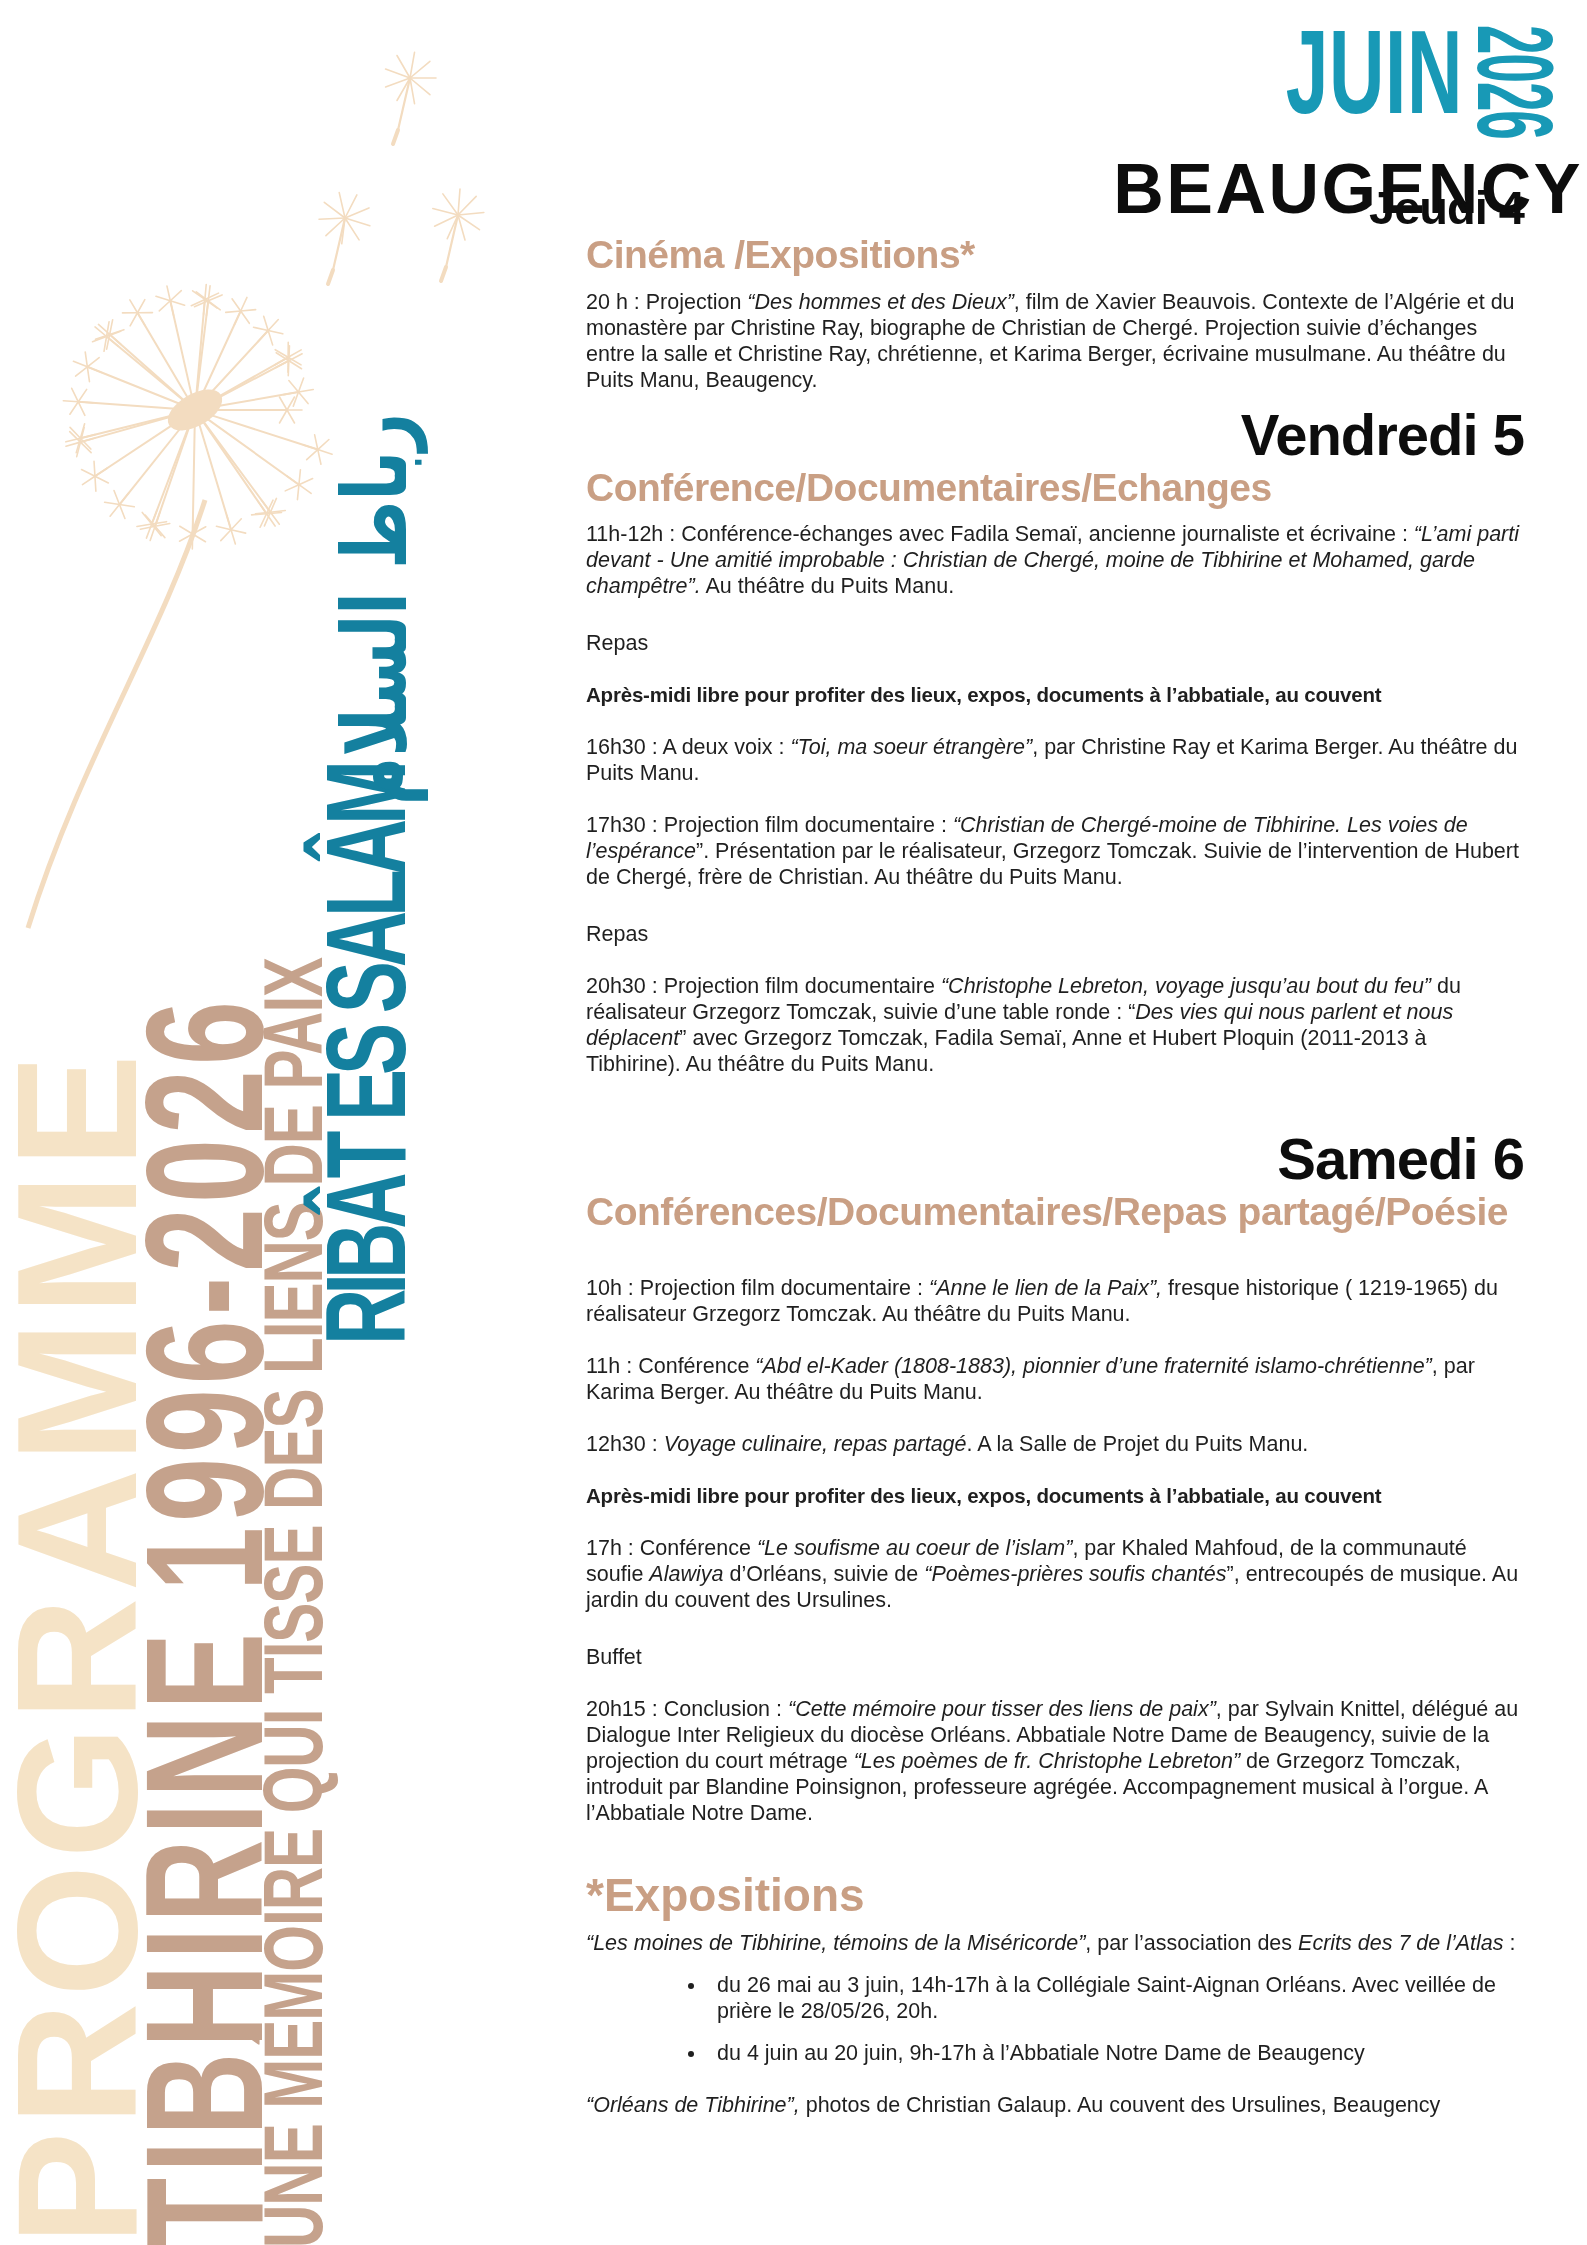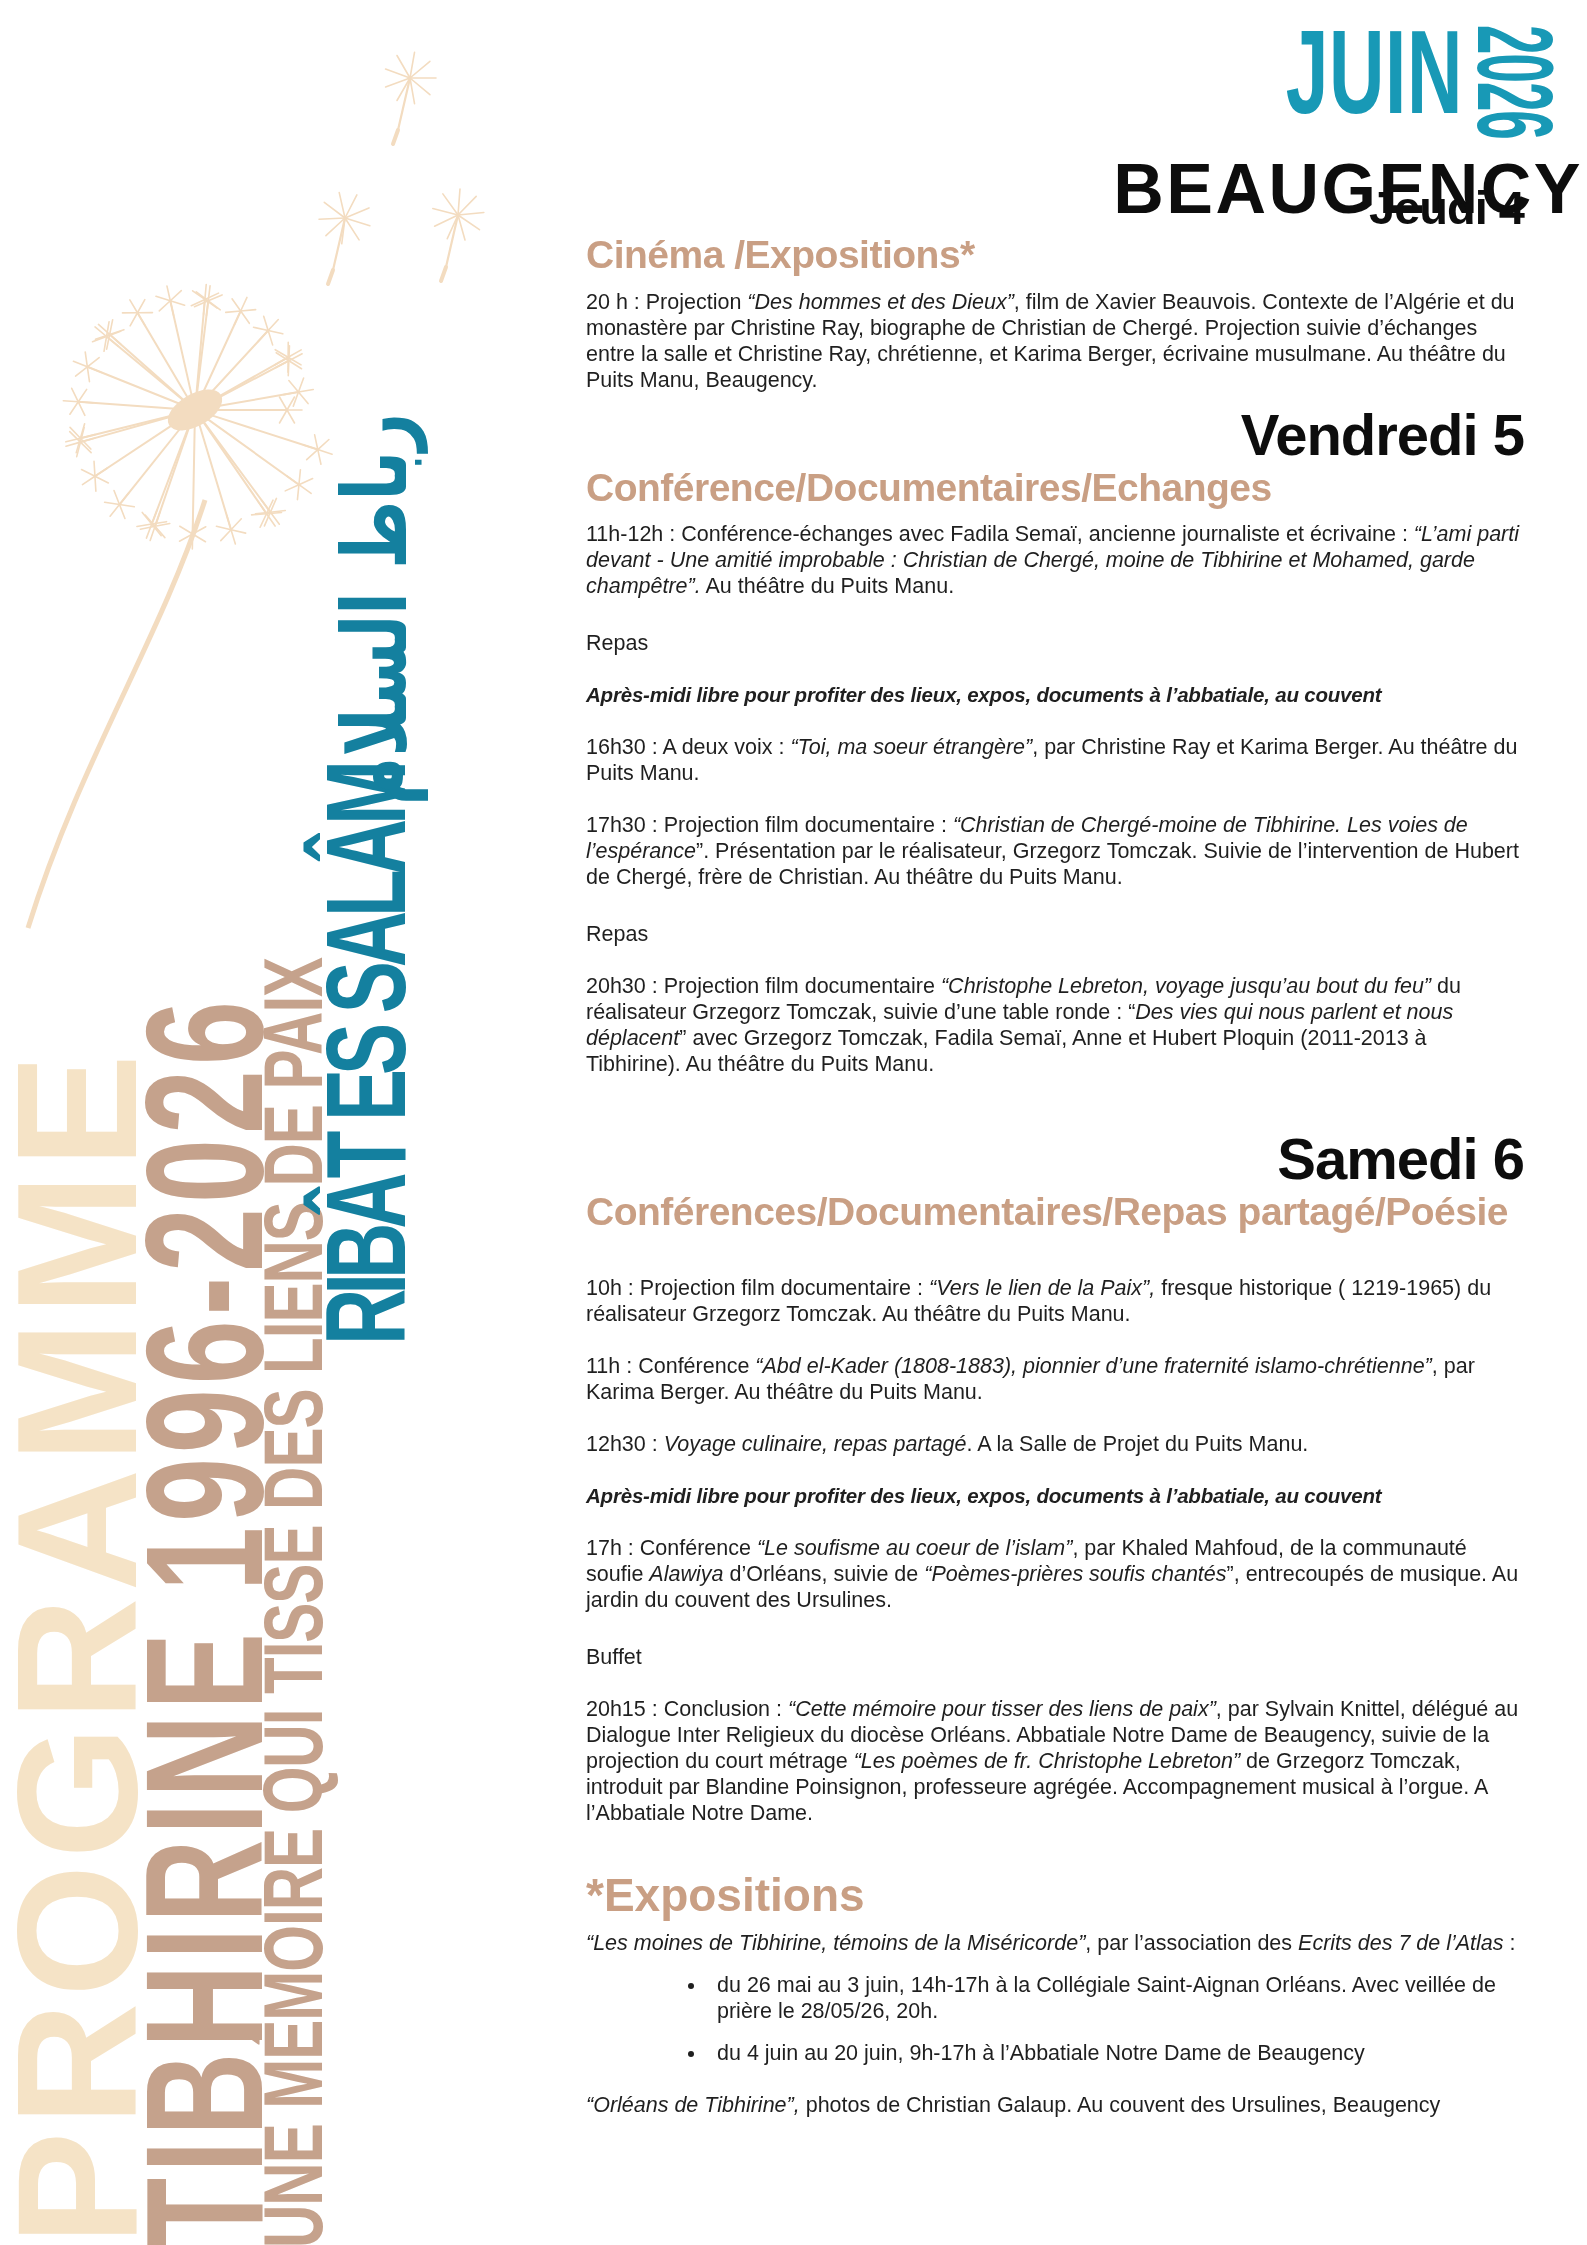--- a/index.html
+++ b/index.html
@@ -49,21 +49,21 @@
   .blocks{margin:0;}
   .blk{margin:26px 0 0;}
   .blocks .blk:first-child{margin-top:13px;}
   .section-samedi .blocks .blk:first-child{margin-top:42px;}
   .section-expositions .blocks .blk:first-child{margin-top:12px;}
   .label{margin-top:31px;}
   .boldline{font-weight:bold; font-size:20.5px; white-space:nowrap; letter-spacing:-0.2px;}
   .bullets{list-style:disc; margin:6px 0 0 105px; padding:0;}
   .bullets li{padding-left:10px; margin:16px;}
   .r-n{font-weight:normal; font-style:normal;}
-  .r-b{font-weight:bold;font-style:italic;}
+  .r-b{font-weight:bold;}
   .r-i{font-style:italic;}
   .r-bi{font-weight:normal; font-style:italic;}
 </style>
 </head>
 <body>
 
 <div class="page">
 
   <svg class="dandelion" width="560" height="1000" viewBox="0 0 560 1000">
       <path d="M 205 500 C 160 640, 80 760, 28 928" stroke="#f3dcc0" stroke-width="5" fill="none"></path>
@@ -316,21 +316,21 @@
           <p class="blk para"><span class="r-n">17h30 : Projection film documentaire : </span><span class="r-bi">“Christian de Chergé-moine de Tibhirine. Les voies de l’espérance</span><span class="r-n">”. Présentation par le réalisateur, Grzegorz Tomczak. Suivie de l’intervention de Hubert de Chergé, frère de Christian. Au théâtre du Puits Manu.</span></p>
           <p class="blk label"><span class="r-n">Repas</span></p>
           <p class="blk para"><span class="r-n">20h30 : Projection film documentaire </span><span class="r-bi">“Christophe Lebreton, voyage jusqu’au bout du feu”</span><span class="r-n"> du réalisateur Grzegorz Tomczak, suivie d’une table ronde : “</span><span class="r-bi">Des vies qui nous parlent et nous déplacent</span><span class="r-n">” avec Grzegorz Tomczak, Fadila Semaï, Anne et Hubert Ploquin (2011-2013 à Tibhirine). Au théâtre du Puits Manu.</span></p>
         </div>
     </section>
 
     <section class="sec section-samedi">
       <h1 class="day">Samedi 6</h1>
       <h2 class="category">Conférences/Documentaires/Repas partagé/Poésie</h2>
       <div class="blocks">
-          <p class="blk para"><span class="r-n">10h : Projection film documentaire : </span><span class="r-bi">“Vers le lien de la Paix”,</span><span class="r-n"> fresque historique ( 1219-1965) du réalisateur Grzegorz Tomczak. Au théâtre du Puits Manu.</span></p>
+          <p class="blk para"><span class="r-n">10h : Projection film documentaire : </span><span class="r-bi">“Anne le lien de la Paix”,</span><span class="r-n"> fresque historique ( 1219-1965) du réalisateur Grzegorz Tomczak. Au théâtre du Puits Manu.</span></p>
           <p class="blk para"><span class="r-n">11h : Conférence </span><span class="r-bi">“Abd el-Kader (1808-1883), pionnier d’une fraternité islamo-chrétienne”</span><span class="r-n">, par Karima Berger. Au théâtre du Puits Manu.</span></p>
           <p class="blk para"><span class="r-n">12h30 : </span><span class="r-bi">Voyage culinaire, repas partagé</span><span class="r-n">. A la Salle de Projet du Puits Manu.</span></p>
           <p class="blk boldline"><span class="r-b">Après-midi libre pour profiter des lieux, expos, documents à l’abbatiale, au couvent</span></p>
           <p class="blk para"><span class="r-n">17h : Conférence </span><span class="r-bi">“Le soufisme au coeur de l’islam”</span><span class="r-n">, par Khaled Mahfoud, de la communauté soufie </span><span class="r-i">Alawiya</span><span class="r-n"> d’Orléans, suivie de </span><span class="r-bi">“Poèmes-prières soufis chantés</span><span class="r-n">”, entrecoupés de musique. Au jardin du couvent des Ursulines.</span></p>
           <p class="blk label"><span class="r-n">Buffet</span></p>
           <p class="blk para"><span class="r-n">20h15 : Conclusion : </span><span class="r-bi">“Cette mémoire pour tisser des liens de paix”</span><span class="r-n">, par Sylvain Knittel, délégué au Dialogue Inter Religieux du diocèse Orléans. Abbatiale Notre Dame de Beaugency, suivie de la projection du court métrage </span><span class="r-bi">“Les poèmes de fr. Christophe Lebreton”</span><span class="r-n"> de Grzegorz Tomczak, introduit par Blandine Poinsignon, professeure agrégée. Accompagnement musical à l’orgue. A l’Abbatiale Notre Dame.</span></p>
         </div>
     </section>
 
     <section class="sec section-expositions">

